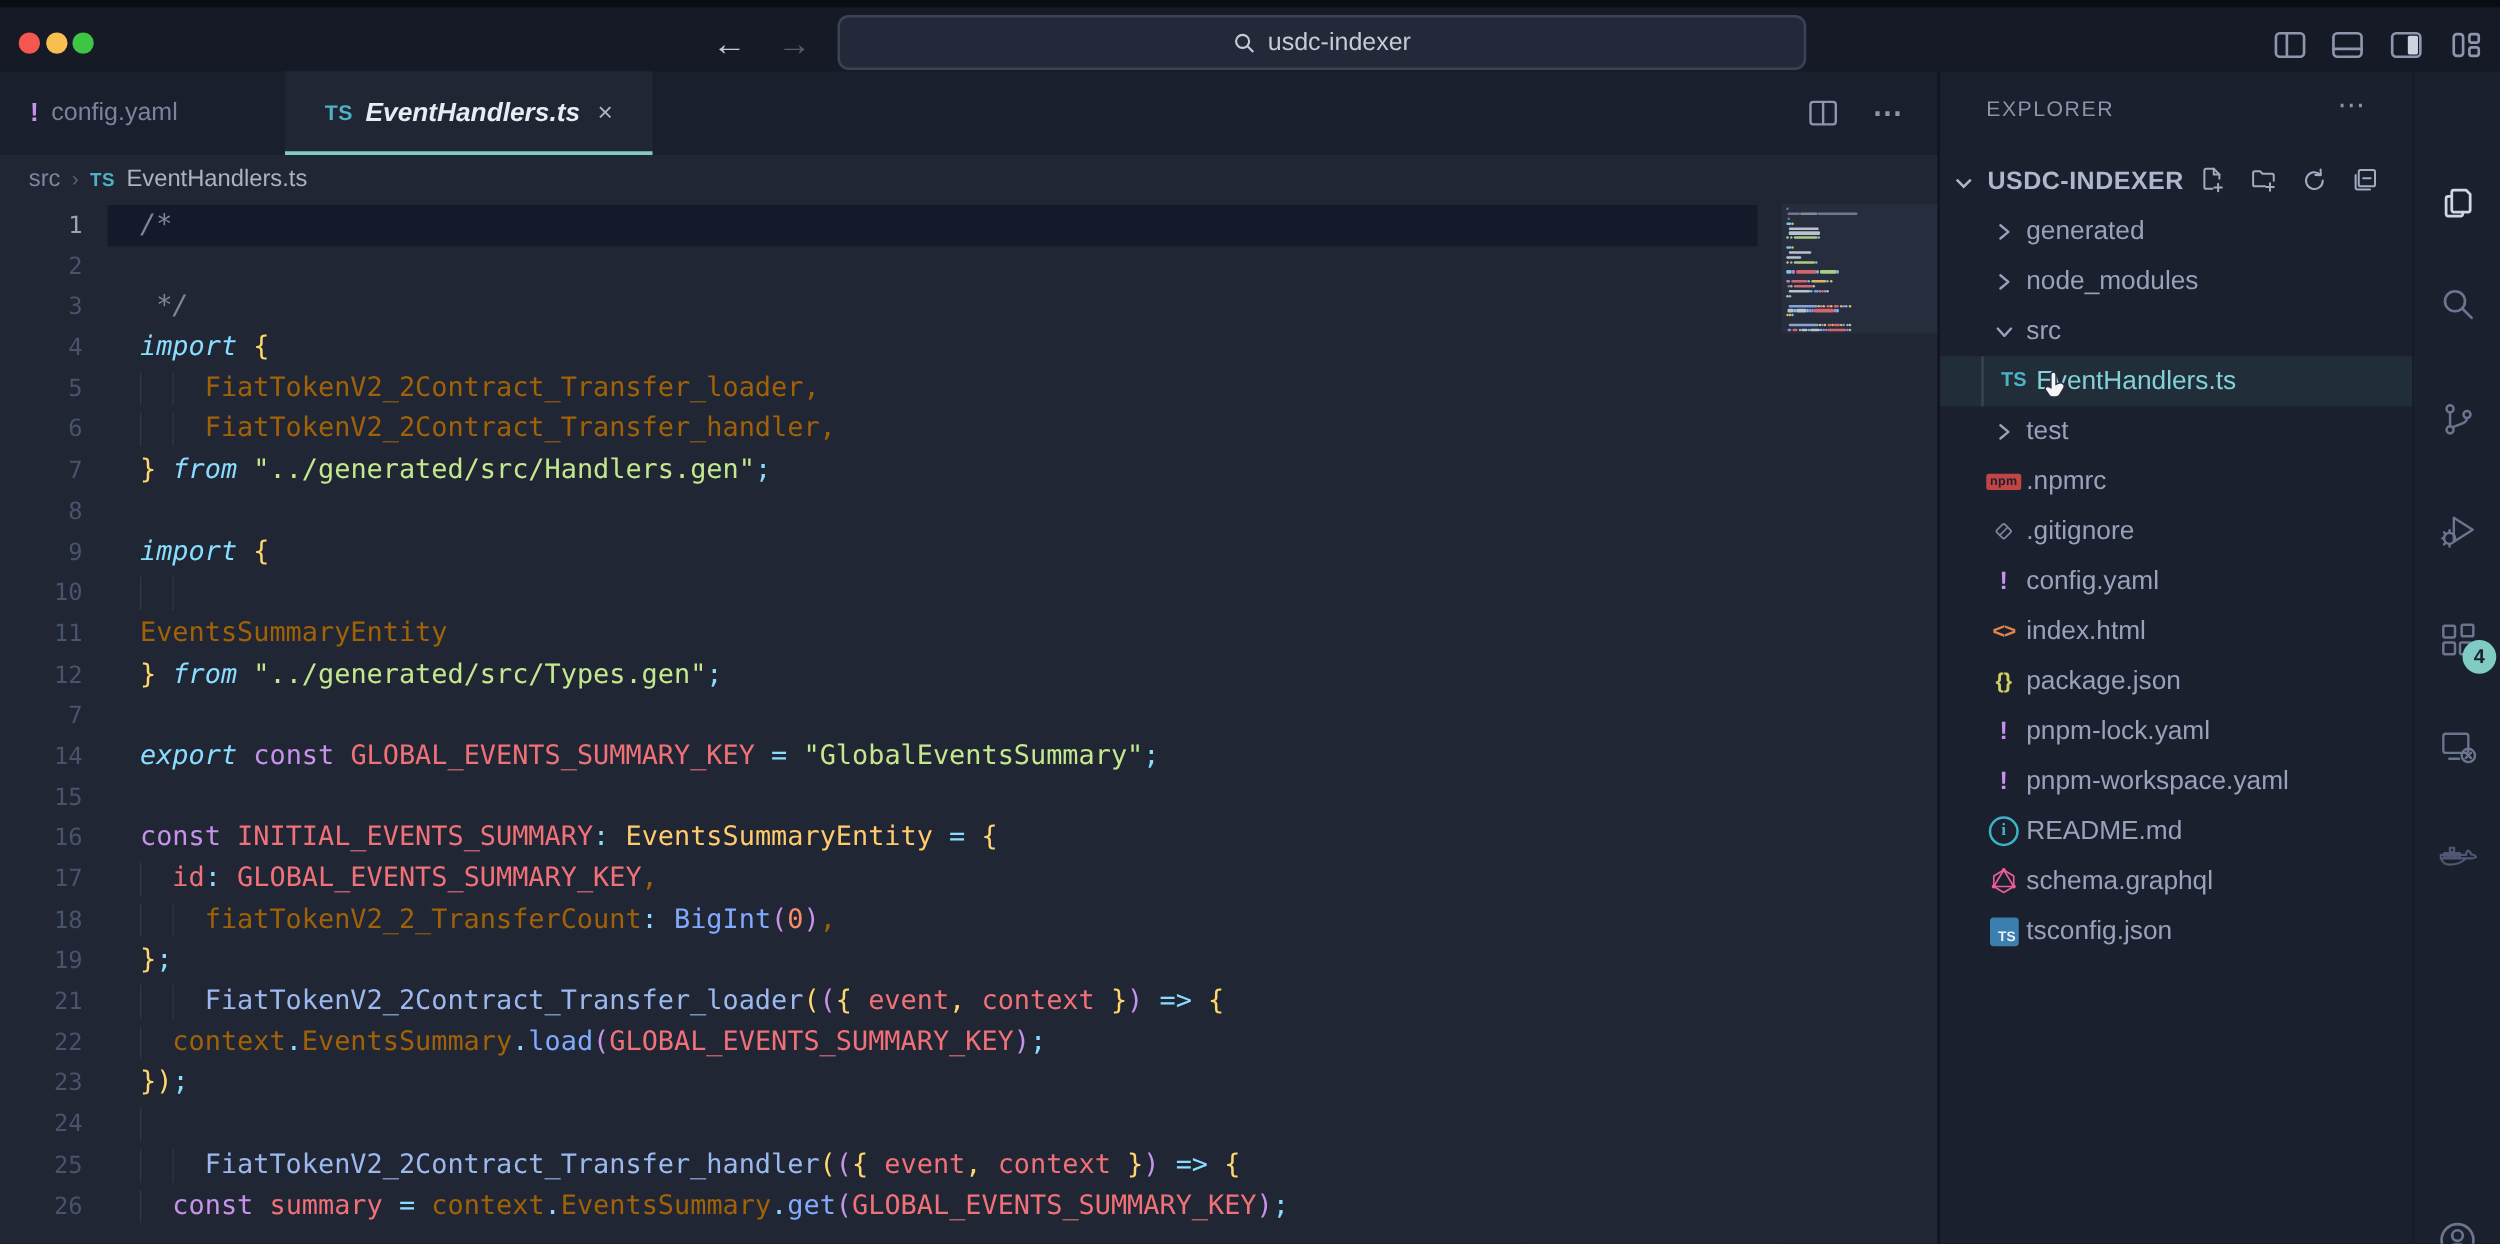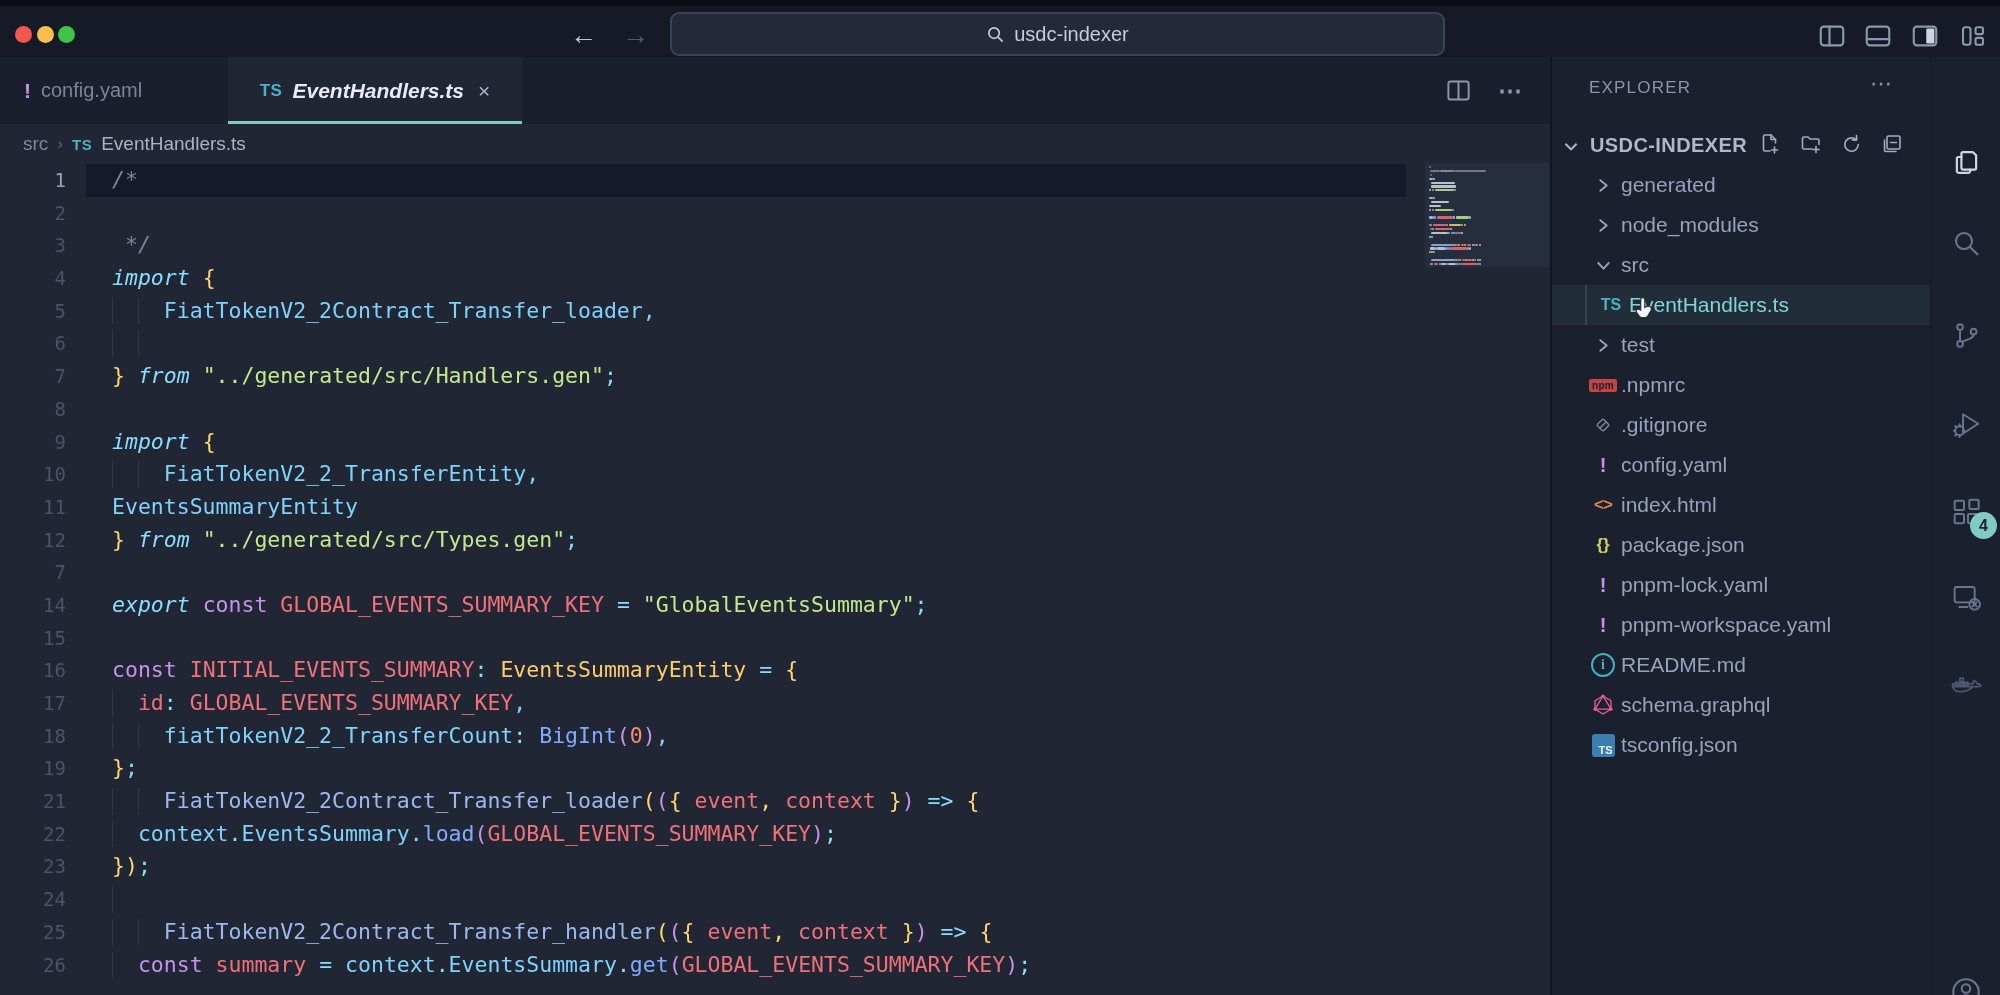--- a/index.html
+++ b/index.html
@@ -44,21 +44,21 @@
   .cur{position:absolute;left:86px;top:-1px;width:1320px;height:34px;background:#141a29;}
   .lnum{width:66px;text-align:right;color:#49536b;flex:none;position:relative;z-index:1;
         font-size:19px;}
   .lnum.on{color:#9aa4ba;}
   .ltext{padding-left:46px;position:relative;z-index:1;flex:none;}
   .guide{position:absolute;top:3px;bottom:3px;width:1px;background:rgba(255,255,255,.08);z-index:1;}
   .tk-c{color:#7e8698;font-style:italic}
   .tk-lk{color:#929bac;font-style:italic;text-decoration:underline;text-underline-offset:4px;}
   .tk-kw{color:#89ddff;font-style:italic}
   .tk-kc{color:#c792ea}
-  .tk-id{color:#7dd3fc}
+  .tk-id{color:#a16207}
   .tk-fn{color:#9cb9ef}
   .tk-mb{color:#82aaff}
   .tk-cn{color:#f07178}
   .tk-ty{color:#ffcb6b}
   .tk-st{color:#c3e88d}
   .tk-nu{color:#f78c6c}
   .tk-p1{color:#ffd76d}
   .tk-p2{color:#c792ea}
   .tk-op{color:#89ddff}
   
@@ -159,25 +159,25 @@
   <span class="sep">›</span>
   <span class="ts-letters">TS</span>
   <span class="file">EventHandlers.ts</span>
 </div>
 <div id="codearea">
     <div class="cline"><div class="cur"></div><div class="lnum on">1</div><div class="ltext"><span class="tk-c">/*</span></div></div>
     <div class="cline"><div class="lnum">2</div></div>
     <div class="cline"><div class="lnum">3</div><div class="ltext"><span class="tk-c"> */</span></div></div>
     <div class="cline"><div class="lnum">4</div><div class="ltext"><span class="tk-kw">import</span><span class="tk-id"> </span><span class="tk-p1">{</span></div></div>
     <div class="cline"><div class="lnum">5</div><div class="guide" style="left: 112px;"></div><div class="guide" style="left: 137.8px;"></div><div class="ltext"><span class="tk-id">    FiatTokenV2_2Contract_Transfer_loader,</span></div></div>
-    <div class="cline"><div class="lnum">6</div><div class="guide" style="left: 112px;"></div><div class="guide" style="left: 137.8px;"></div></div>
+    <div class="cline"><div class="lnum">6</div><div class="guide" style="left: 112px;"></div><div class="guide" style="left: 137.8px;"></div><div class="ltext"><span class="tk-id">    FiatTokenV2_2Contract_Transfer_handler,</span></div></div>
     <div class="cline"><div class="lnum">7</div><div class="ltext"><span class="tk-p1">}</span><span class="tk-id"> </span><span class="tk-kw">from</span><span class="tk-id"> </span><span class="tk-st">"../generated/src/Handlers.gen"</span><span class="tk-op">;</span></div></div>
     <div class="cline"><div class="lnum">8</div><div class="ltext"></div></div>
     <div class="cline"><div class="lnum">9</div><div class="ltext"><span class="tk-kw">import</span><span class="tk-id"> </span><span class="tk-p1">{</span></div></div>
-    <div class="cline"><div class="lnum">10</div><div class="guide" style="left: 112px;"></div><div class="guide" style="left: 137.8px;"></div><div class="ltext"><span class="tk-id">    FiatTokenV2_2_TransferEntity,</span></div></div>
+    <div class="cline"><div class="lnum">10</div><div class="guide" style="left: 112px;"></div><div class="guide" style="left: 137.8px;"></div></div>
     <div class="cline"><div class="lnum">11</div><div class="ltext"><span class="tk-id">EventsSummaryEntity</span></div></div>
     <div class="cline"><div class="lnum">12</div><div class="ltext"><span class="tk-p1">}</span><span class="tk-id"> </span><span class="tk-kw">from</span><span class="tk-id"> </span><span class="tk-st">"../generated/src/Types.gen"</span><span class="tk-op">;</span></div></div>
     <div class="cline"><div class="lnum">7</div><div class="ltext"></div></div>
     <div class="cline"><div class="lnum">14</div><div class="ltext"><span class="tk-kw">export</span><span class="tk-id"> </span><span class="tk-kc">const</span><span class="tk-id"> </span><span class="tk-cn">GLOBAL_EVENTS_SUMMARY_KEY</span><span class="tk-id"> </span><span class="tk-op">=</span><span class="tk-id"> </span><span class="tk-st">"GlobalEventsSummary"</span><span class="tk-op">;</span></div></div>
     <div class="cline"><div class="lnum">15</div><div class="ltext"></div></div>
     <div class="cline"><div class="lnum">16</div><div class="ltext"><span class="tk-kc">const</span><span class="tk-id"> </span><span class="tk-cn">INITIAL_EVENTS_SUMMARY</span><span class="tk-op">:</span><span class="tk-id"> </span><span class="tk-ty">EventsSummaryEntity</span><span class="tk-id"> </span><span class="tk-op">=</span><span class="tk-id"> </span><span class="tk-p1">{</span></div></div>
     <div class="cline"><div class="lnum">17</div><div class="guide" style="left: 112px;"></div><div class="ltext"><span class="tk-id">  </span><span class="tk-cn">id</span><span class="tk-op">:</span><span class="tk-id"> </span><span class="tk-cn">GLOBAL_EVENTS_SUMMARY_KEY</span><span class="tk-id">,</span></div></div>
     <div class="cline"><div class="lnum">18</div><div class="guide" style="left: 112px;"></div><div class="guide" style="left: 137.8px;"></div><div class="ltext"><span class="tk-id">    fiatTokenV2_2_TransferCount</span><span class="tk-op">:</span><span class="tk-id"> </span><span class="tk-mb">BigInt</span><span class="tk-p2">(</span><span class="tk-nu">0</span><span class="tk-p2">)</span><span class="tk-id">,</span></div></div>
     <div class="cline"><div class="lnum">19</div><div class="ltext"><span class="tk-p1">}</span><span class="tk-op">;</span></div></div>
     <div class="cline"><div class="lnum">21</div><div class="guide" style="left: 112px;"></div><div class="guide" style="left: 137.8px;"></div><div class="ltext"><span class="tk-fn">    FiatTokenV2_2Contract_Transfer_loader</span><span class="tk-p1">(</span><span class="tk-p2">(</span><span class="tk-p1">{</span><span class="tk-id"> </span><span class="tk-cn">event</span><span class="tk-p1">,</span><span class="tk-id"> </span><span class="tk-cn">context</span><span class="tk-id"> </span><span class="tk-p1">}</span><span class="tk-p2">)</span><span class="tk-id"> </span><span class="tk-op">=&gt;</span><span class="tk-id"> </span><span class="tk-p1">{</span></div></div>

